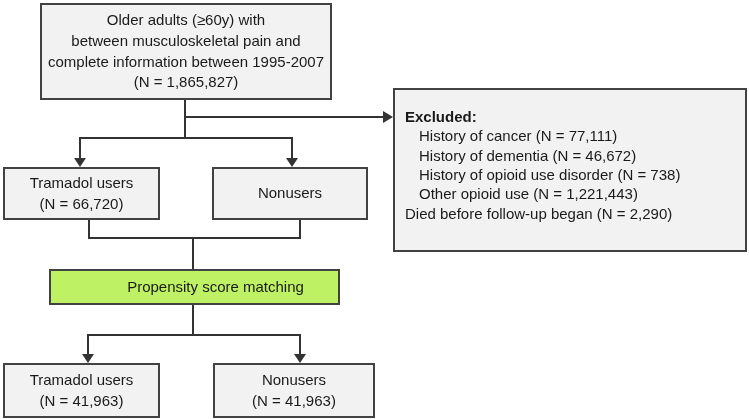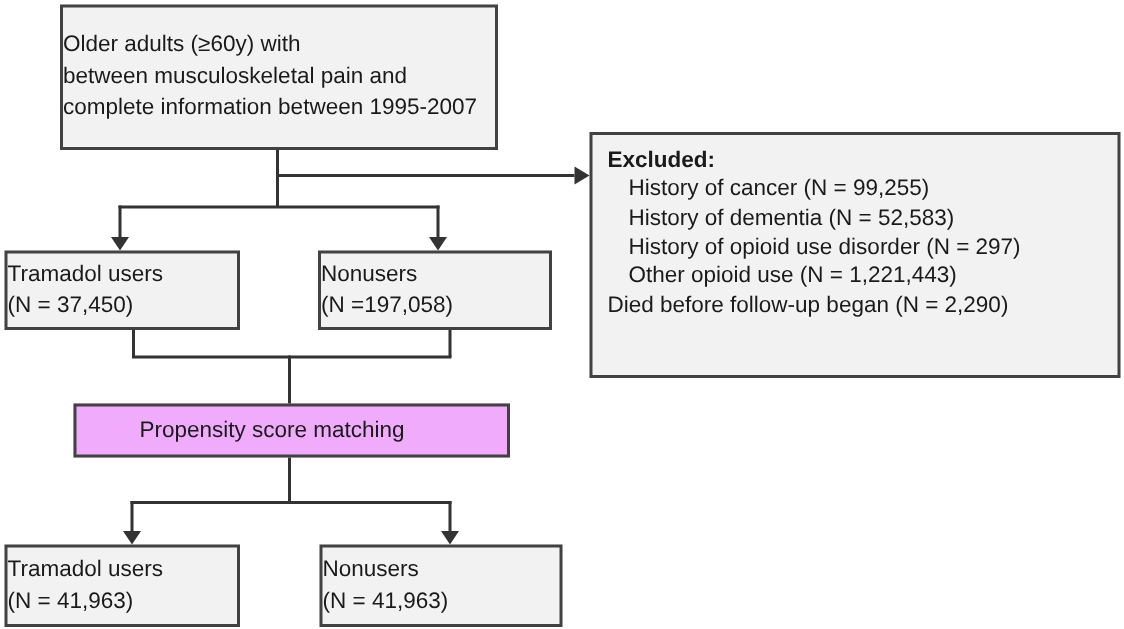--- a/index.html
+++ b/index.html
@@ -12,31 +12,31 @@
     color: #1a1a1a;
     overflow: hidden;
   }
   .box {
     position: absolute;
     background: #f2f2f2;
     border: 2px solid #424242;
     box-sizing: border-box;
     display: flex;
     flex-direction: column;
-    align-items: flex-start;
+    align-items: center;
     justify-content: center;
     text-align: center;
     font-size: 15px;
     line-height: 1.38;
   }
   .top-box        { left: 40px;  top: 3px;   width: 292px; height: 97px; }
   .excluded-box   {
     left: 393px; top: 88px; width: 354px; height: 164px;
     align-items: flex-start; justify-content: flex-start;
-    text-align: left; padding: 7px 10px; line-height: 1.29;
+    text-align: left; padding: 17px 10px; line-height: 1.29;
   }
   .excl-title { font-weight: bold; }
   .excl-item  { padding-left: 14px; }
   .tramadol-box-1 { left: 3px;   top: 167px; width: 157px; height: 53px; }
   .nonusers-box-1 { left: 212px; top: 167px; width: 156px; height: 53px; }
   .psm-box        { left: 49px;  top: 269px; width: 291px; height: 36px; }
   .tramadol-box-2 { left: 3px;   top: 363px; width: 157px; height: 55px; }
   .nonusers-box-2 { left: 213px; top: 363px; width: 162px; height: 55px; }
 
   .cline { position: absolute; background: #333333; }
@@ -55,41 +55,41 @@
 </style>
 </head>
 <body>
 
 <div class="canvas" style="background: rgb(255, 255, 255); color: rgb(26, 26, 26);">
 
   <div class="box top-box" style="background: rgb(242, 242, 242); border-color: rgb(66, 66, 66);">
     <div>Older adults (≥60y) with</div>
     <div>between musculoskeletal pain and</div>
     <div>complete information between 1995-2007</div>
+    <div>(N = 1,865,827)</div>
   </div>
 
   <div class="box excluded-box" style="background: rgb(242, 242, 242); border-color: rgb(66, 66, 66);">
     <div class="excl-title">Excluded:</div>
-    <div class="excl-item">History of cancer (N = 99,255)</div>
-    <div class="excl-item">History of dementia (N = 52,583)</div>
-    <div class="excl-item">History of opioid use disorder (N = 297)</div>
+    <div class="excl-item">History of cancer (N = 77,111)</div>
+    <div class="excl-item">History of dementia (N = 46,672)</div>
+    <div class="excl-item">History of opioid use disorder (N = 738)</div>
     <div class="excl-item">Other opioid use (N = 1,221,443)</div>
     <div>Died before follow-up began (N = 2,290)</div>
   </div>
 
   <div class="box tramadol-box-1" style="background: rgb(242, 242, 242); border-color: rgb(66, 66, 66);">
     <div>Tramadol users</div>
-    <div>(N = 37,450)</div>
+    <div>(N = 66,720)</div>
   </div>
   <div class="box nonusers-box-1" style="background: rgb(242, 242, 242); border-color: rgb(66, 66, 66);">
     <div>Nonusers</div>
-    <div>(N =197,058)</div>
   </div>
 
-  <div class="box psm-box" style="background: #f0abfc; border-color: rgb(66, 66, 66); padding-left: 42px;">
+  <div class="box psm-box" style="background: #bef264; border-color: rgb(66, 66, 66); padding-left: 42px;">
     <div>Propensity score matching</div>
   </div>
 
   <div class="box tramadol-box-2" style="background: rgb(242, 242, 242); border-color: rgb(66, 66, 66);">
     <div>Tramadol users</div>
     <div>(N = 41,963)</div>
   </div>
   <div class="box nonusers-box-2" style="background: rgb(242, 242, 242); border-color: rgb(66, 66, 66);">
     <div>Nonusers</div>
     <div>(N = 41,963)</div>

